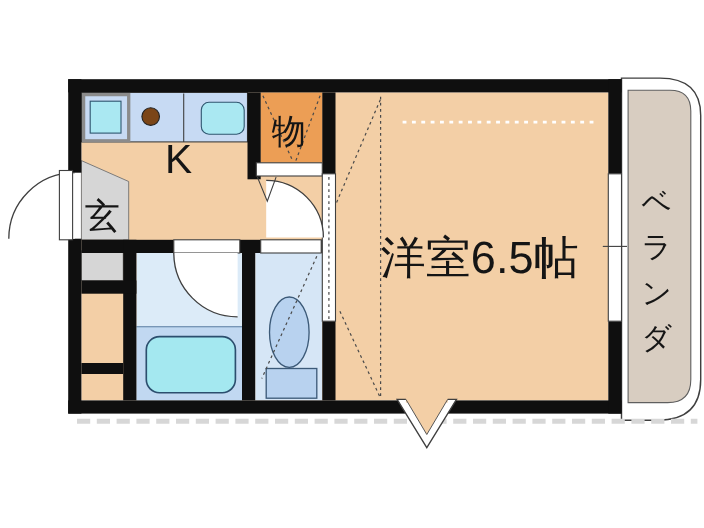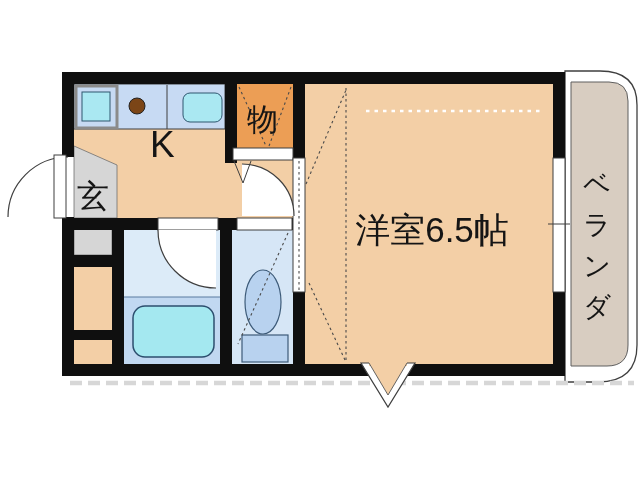--- a/index.html
+++ b/index.html
@@ -25,21 +25,21 @@
   .dot{fill:none;stroke:#4a4a4a;stroke-width:1.1;stroke-dasharray:2.5 3;}
   .whitedots{fill:none;stroke:#fff;stroke-width:2.5;stroke-dasharray:3.5 5;}
   .dashgray{fill:none;stroke:var(--dash_gray);stroke-width:4.5;stroke-dasharray:12 6;}
   .verandafill{fill:var(--veranda);stroke:#5f5f5f;stroke-width:1;}
   .verandaouter{fill:#fff;stroke:var(--line);stroke-width:1.3;}
   
   .lbl{position:absolute;color:#151515;white-space:nowrap;}
   .lbl-k{left:150px;top:124px;font-size:37px;}
   .lbl-genkan{left:77px;top:175px;font-size:32px;}
   .lbl-closet{left:247px;top:99px;font-size:31px;}
-  .lbl-main{left:346px;top:207px;width:172px;font-size:35px;text-align:center;}
+  .lbl-main{left:346px;top:207px;width:172px;font-size:41px;text-align:center;}
   .lbl-veranda{left:581px;top:164px;width:32px;font-size:27px;line-height:41px;
                text-align:center;word-break:break-all;white-space:normal;}
 </style>
 </head>
 <body>
 
 <div id="stage">
   <svg id="plan-svg" viewBox="0 0 640 480">
 
     <rect class="floor" x="74" y="84" width="479" height="280"></rect>

